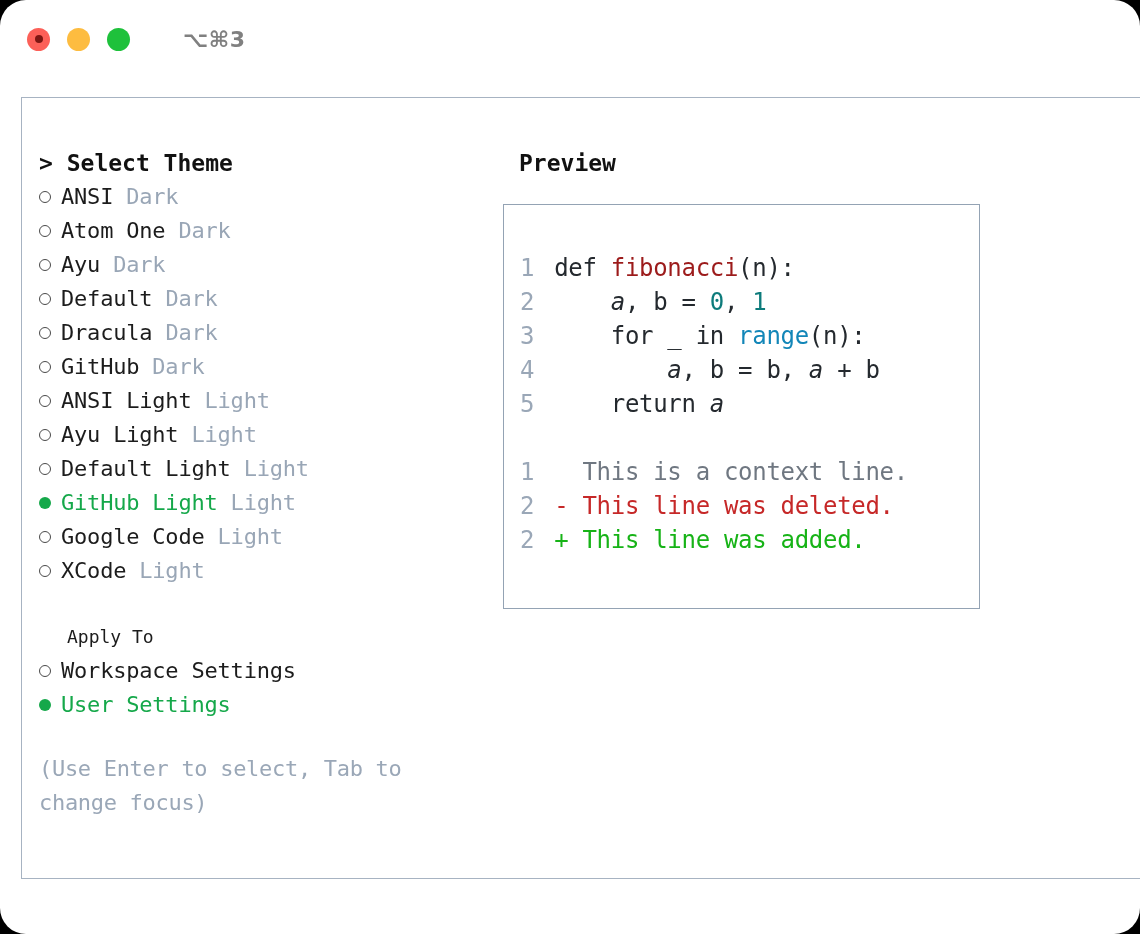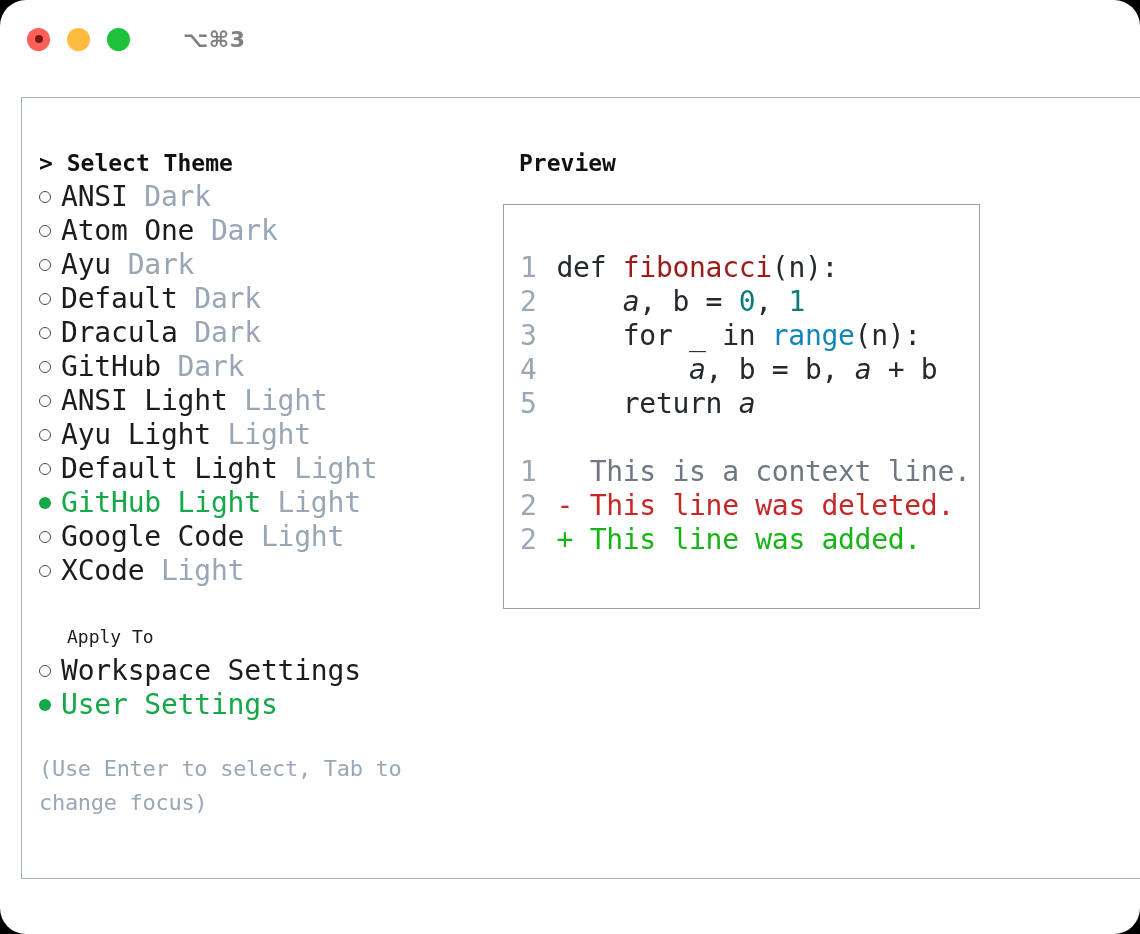--- a/index.html
+++ b/index.html
@@ -112,21 +112,21 @@
     color: #111111;
     line-height: 34px;
     white-space: pre;
   }
 
   .theme-row {
     display: flex;
     align-items: center;
     line-height: 34px;
     height: 34px;
-    font-size: 28px;
+    font-size: 22px;
     white-space: pre;
   }
   .bullet {
     width: 22px;
     flex: 0 0 22px;
     display: flex;
     align-items: center;
     justify-content: flex-start;
   }
   .bullet span {
@@ -186,21 +186,21 @@
   }
   .preview-box {
     width: 477px;
     height: 405px;
     border: 1.6px solid #94a3b4;
     box-sizing: border-box;
     background: #ffffff;
     padding: 46px 0 0 16px;
   }
   .code-line {
-    font-size: 28px;
+    font-size: 24px;
     line-height: 34px;
     height: 34px;
     white-space: pre;
     letter-spacing: -0.3px;
   }
   .ln {
     color: #9aa7b7;
     display: inline-block;
     width: 20px;
   }

